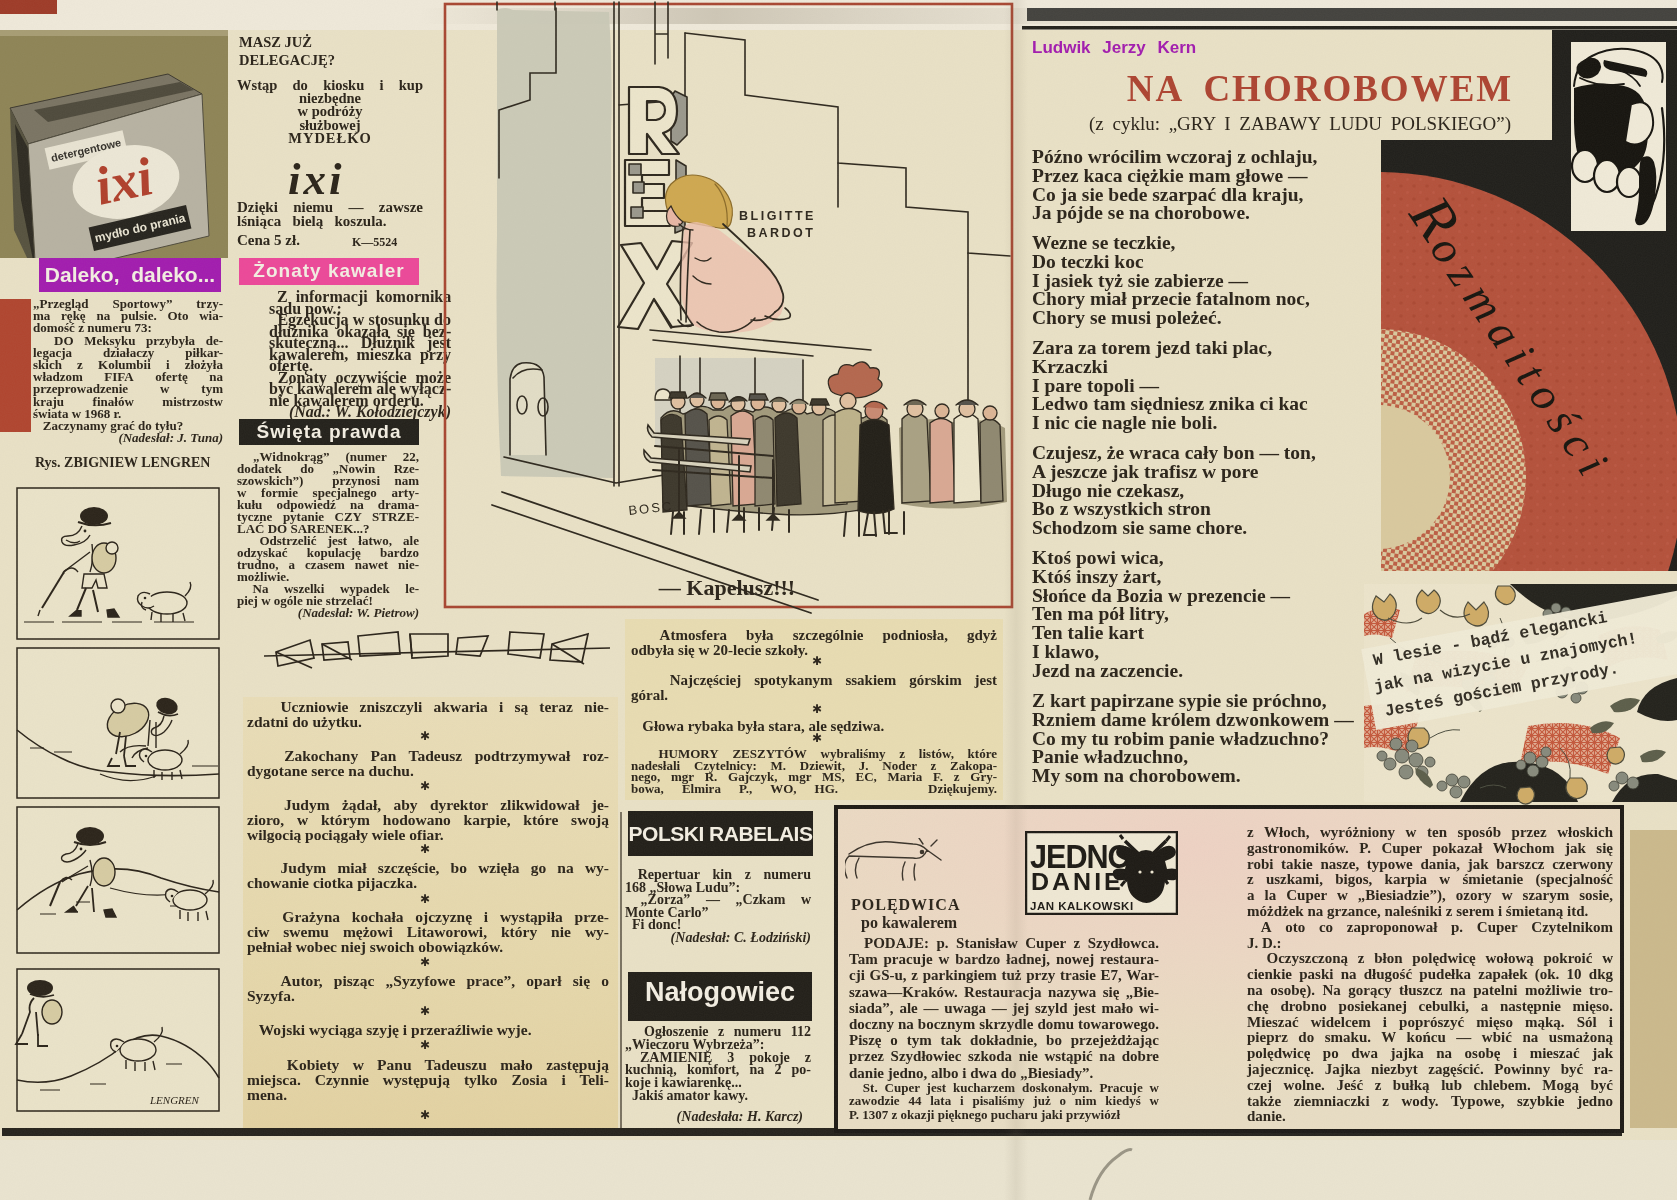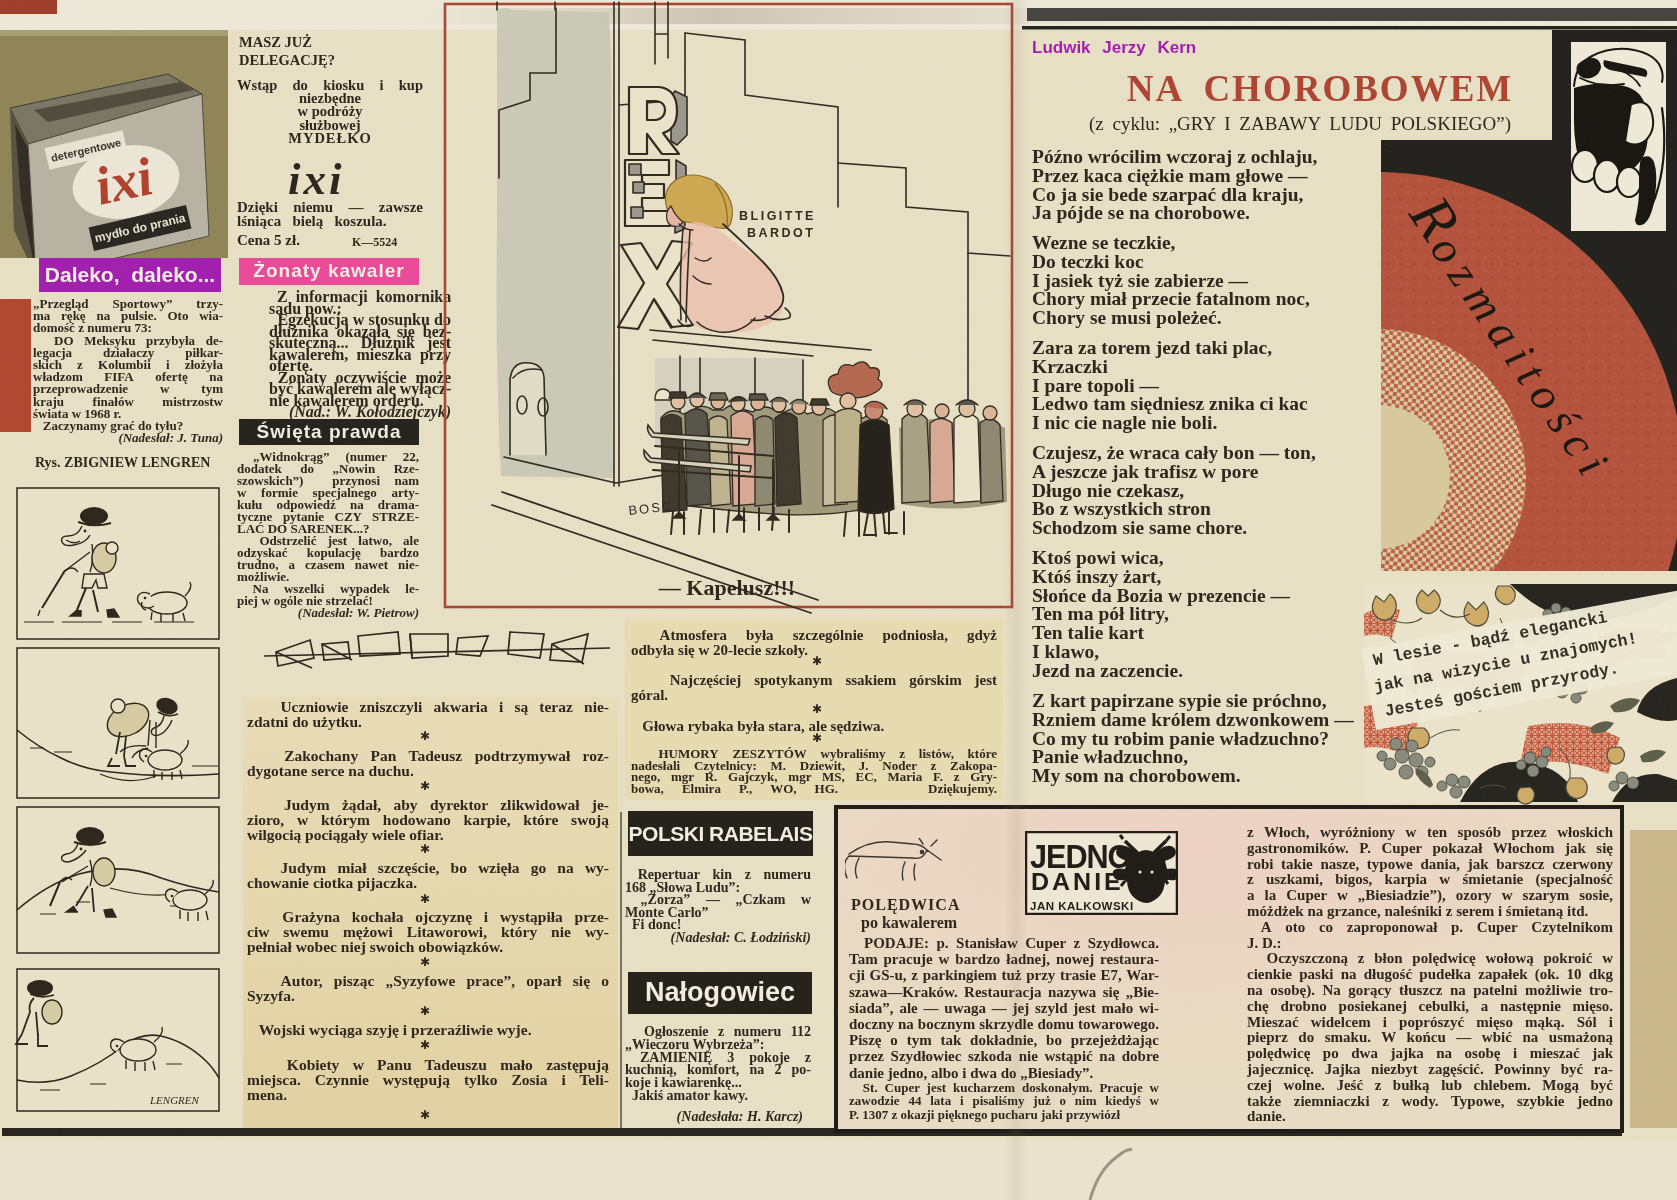--- a/index.html
+++ b/index.html
@@ -448,21 +448,21 @@
 
 <div class="col " style="left:625px;top:869px;width:186px;font-size:14px;line-height:12.6px;">
       <div>&nbsp;&nbsp;Repertuar&nbsp;&nbsp;kin&nbsp;&nbsp;z&nbsp;&nbsp;numeru</div>
       <div class="l">168 „Słowa Ludu”:</div>
       <div>&nbsp;&nbsp;„Zorza”&nbsp;&nbsp;—&nbsp;&nbsp;„Czkam&nbsp;&nbsp;w</div>
       <div class="l">Monte Carlo”</div>
       <div class="l">&nbsp;&nbsp;Fi donc!</div>
       <div class="r">(Nadesłał: C. Łodziński)</div>
     </div>
 
-<div class="abs bar" style="left:628px;top:972px;width:184px;height:42px;background:#221f19;font-size:27px;line-height:41px;">Nałogowiec</div>
+<div class="abs bar" style="left:628px;top:972px;width:184px;height:49px;background:#221f19;font-size:27px;line-height:41px;">Nałogowiec</div>
 
 <div class="col " style="left:625px;top:1026px;width:186px;font-size:14px;line-height:12.8px;">
       <div>&nbsp;&nbsp;Ogłoszenie&nbsp;z&nbsp;numeru&nbsp;112</div>
       <div class="l">„Wieczoru Wybrzeża”:</div>
       <div>&nbsp;&nbsp;ZAMIENIĘ&nbsp;&nbsp;3&nbsp;&nbsp;pokoje&nbsp;&nbsp;z</div>
       <div>kuchnią, komfort, na 2 po-</div>
       <div class="l">koje i kawiarenkę...</div>
       <div class="l">&nbsp;&nbsp;Jakiś amator kawy.</div>
     </div>
 <div class="col " style="left:625px;top:1110px;width:178px;font-size:14px;line-height:13px;">

